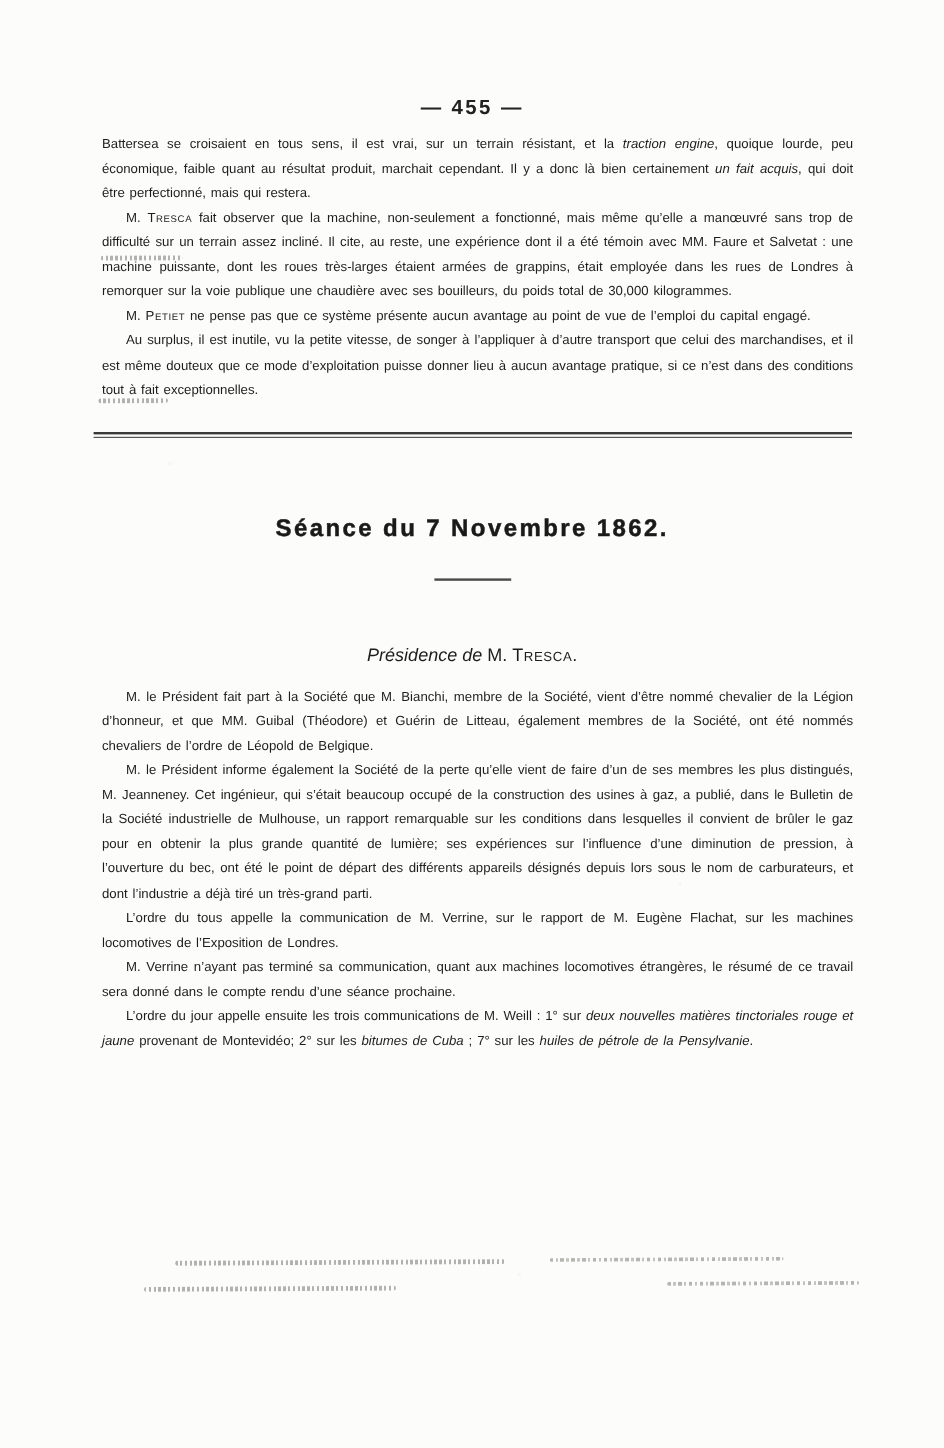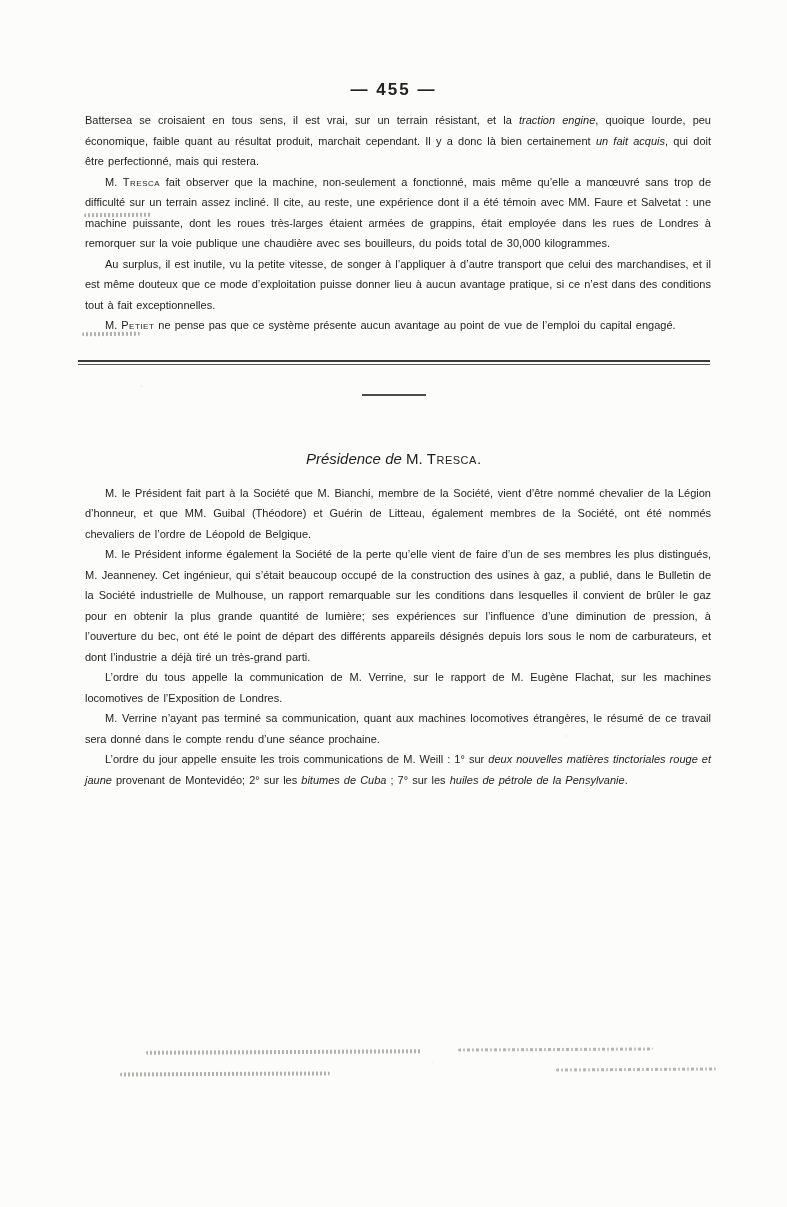--- a/index.html
+++ b/index.html
@@ -97,26 +97,27 @@
 </head>
 <body>
 
 <div class="page">
 
   <div class="page-number">— 455 —</div>
 
   <div class="text-col top-block">
       <p><span>Battersea se croisaient en tous sens, il est vrai, sur un terrain résistant, et la </span><span class="i">traction engine</span><span>, quoique lourde, peu économique, faible quant au résultat produit, marchait cependant. Il y a donc là bien certainement </span><span class="i">un fait acquis</span><span>, qui doit être perfectionné, mais qui restera.</span></p>
       <p class="indent"><span>M. </span><span class="sc">Tresca</span><span> fait observer que la machine, non-seulement a fonctionné, mais même qu’elle a manœuvré sans trop de difficulté sur un terrain assez incliné. Il cite, au reste, une expérience dont il a été témoin avec MM. Faure et Salvetat : une machine puissante, dont les roues très-larges étaient armées de grappins, était employée dans les rues de Londres à remorquer sur la voie publique une chaudière avec ses bouilleurs, du poids total de 30,000 kilogrammes.</span></p>
+      <p class="indent"><span>M. </span><span class="sc">Petiet</span><span> ne pense pas que ce système présente aucun avantage au point de vue de l’emploi du capital engagé.</span></p>
       <p class="indent"><span>Au surplus, il est inutile, vu la petite vitesse, de songer à l’appliquer à d’autre transport que celui des marchandises, et il est même douteux que ce mode d’exploitation puisse donner lieu à aucun avantage pratique, si ce n’est dans des conditions tout à fait exceptionnelles.</span></p>
-      <p class="indent"><span>M. </span><span class="sc">Petiet</span><span> ne pense pas que ce système présente aucun avantage au point de vue de l’emploi du capital engagé.</span></p>
     </div>
 
   <div class="double-rule"></div>
 
+  <h1 class="session-title">Séance du 7 Novembre 1862.</h1>
 
   <div class="short-rule"></div>
 
   <div class="presidence"><span class="i">Présidence de </span><span>M. </span><span class="sc">Tresca</span><span>.</span></div>
 
   <div class="text-col bottom-block">
       <p class="indent"><span>M. le Président fait part à la Société que M. Bianchi, membre de la Société, vient d’être nommé chevalier de la Légion d’honneur, et que MM. Guibal (Théodore) et Guérin de Litteau, également membres de la Société, ont été nommés chevaliers de l’ordre de Léopold de Belgique.</span></p>
       <p class="indent"><span>M. le Président informe également la Société de la perte qu’elle vient de faire d’un de ses membres les plus distingués, M. Jeanneney. Cet ingénieur, qui s’était beaucoup occupé de la construction des usines à gaz, a publié, dans le Bulletin de la Société industrielle de Mulhouse, un rapport remarquable sur les conditions dans lesquelles il convient de brûler le gaz pour en obtenir la plus grande quantité de lumière; ses expériences sur l’influence d’une diminution de pression, à l’ouverture du bec, ont été le point de départ des différents appareils désignés depuis lors sous le nom de carburateurs, et dont l’industrie a déjà tiré un très-grand parti.</span></p>
       <p class="indent"><span>L’ordre du tous appelle la communication de M. Verrine, sur le rapport de M. Eugène Flachat, sur les machines locomotives de l’Exposition de Londres.</span></p>
       <p class="indent"><span>M. Verrine n’ayant pas terminé sa communication, quant aux machines locomotives étrangères, le résumé de ce travail sera donné dans le compte rendu d’une séance prochaine.</span></p>

